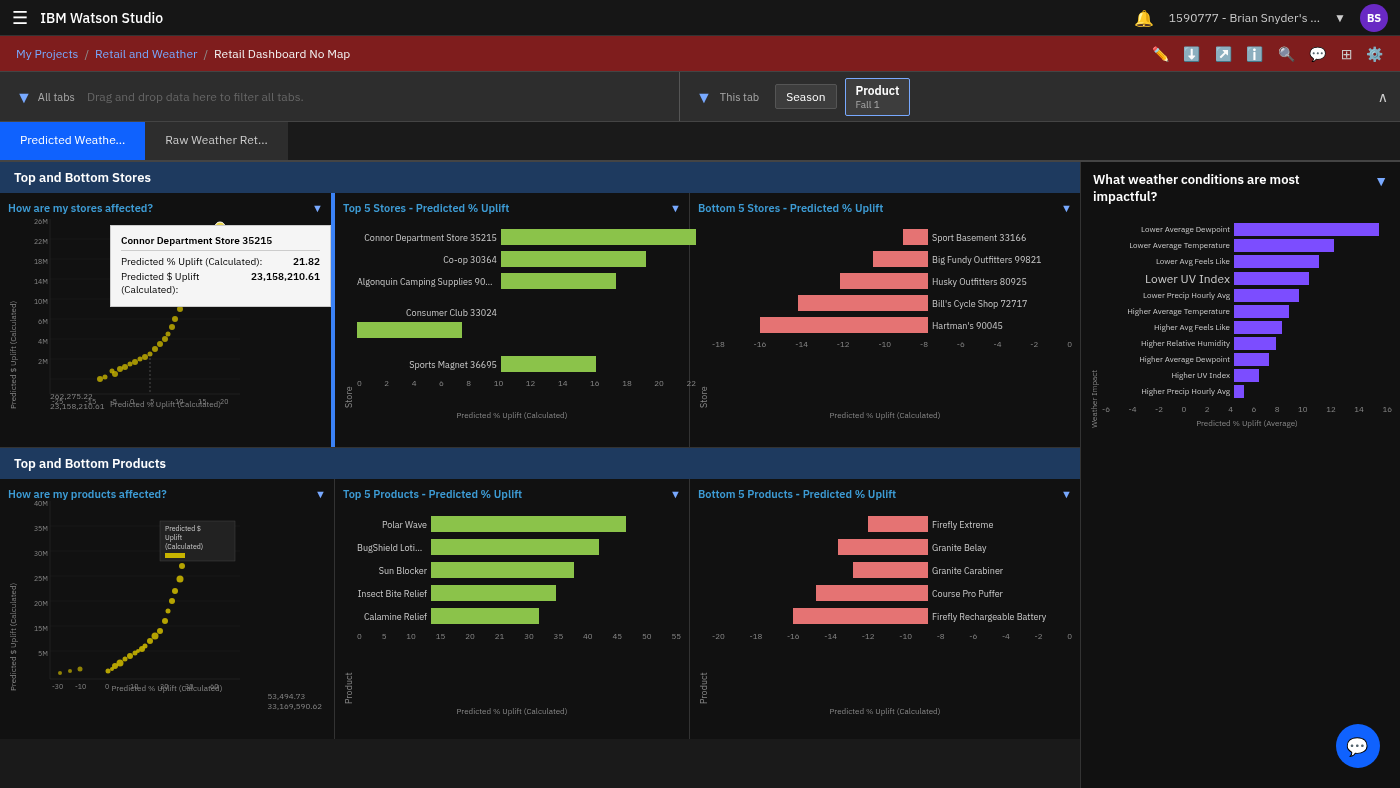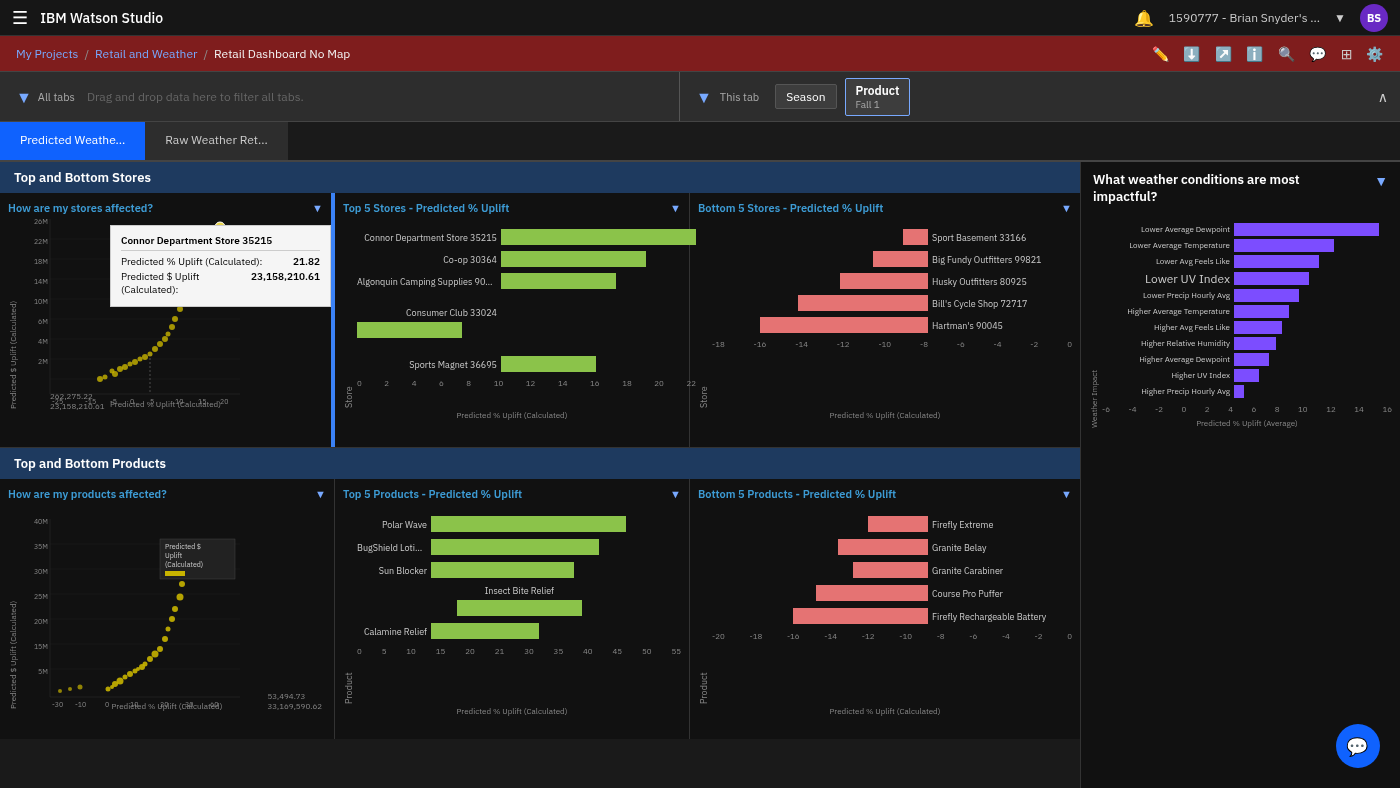--- a/index.html
+++ b/index.html
@@ -277,21 +277,21 @@
       </div>
     </div>
 
     <div>
       <div style="background:#1e3a5f;padding:7px 14px;font-size:13px;font-weight:600;color:#fff;">
         <span>Top and Bottom Products</span>
       </div>
       <div style="display:flex;background:#111;height:260px;">
 
         <div style="border-right:1px solid #333;padding:8px;width:335px;position:relative;">
-          <div style="color:#3d9bd4;font-size:11px;font-weight:600;margin-bottom:18px;display:flex;justify-content:space-between;">
+          <div style="color:#3d9bd4;font-size:11px;font-weight:600;margin-bottom:0;display:flex;justify-content:space-between;">
             <span>How are my products affected?</span>
             <span style="color:#78a9ff;cursor:pointer;">▼</span>
           </div>
           <div style="display:flex;height:190px;">
             <div style="writing-mode:vertical-rl;transform:rotate(180deg);color:#888;font-size:8px;white-space:nowrap;margin-right:2px;display:flex;align-items:center;">Predicted $ Uplift (Calculated)</div>
             <svg width="230" height="190">
               <line x1="30" y1="0" x2="30" y2="178" stroke="#333" stroke-width="0.5"></line>
               <line x1="30" y1="178" x2="220" y2="178" stroke="#333" stroke-width="0.5"></line>
               <line x1="30" y1="25" x2="220" y2="25" stroke="#222" stroke-width="0.5"></line>
               <line x1="30" y1="50" x2="220" y2="50" stroke="#222" stroke-width="0.5"></line>
@@ -373,21 +373,21 @@
                 <div style="height:16px;background:#8bc34a;width:195px;"></div>
               </div>
               <div style="display:flex;align-items:center;margin:7px 0;gap:4px;">
                 <span style="font-size:9px;color:#ccc;width:70px;text-align:right;white-space:nowrap;overflow:hidden;text-overflow:ellipsis;">BugShield Lotion Lite</span>
                 <div style="height:16px;background:#8bc34a;width:168px;"></div>
               </div>
               <div style="display:flex;align-items:center;margin:7px 0;gap:4px;">
                 <span style="font-size:9px;color:#ccc;width:70px;text-align:right;white-space:nowrap;">Sun Blocker</span>
                 <div style="height:16px;background:#8bc34a;width:143px;"></div>
               </div>
-              <div style="display:flex;align-items:center;margin:7px 0;gap:4px;flex-direction:column;">
+              <div style="display:flex;align-items:center;margin:7px 0;gap:4px;">
                 <span style="font-size:9px;color:#ccc;width:70px;text-align:right;white-space:nowrap;overflow:hidden;text-overflow:ellipsis;">Insect Bite Relief</span>
                 <div style="height:16px;background:#8bc34a;width:125px;"></div>
               </div>
               <div style="display:flex;align-items:center;margin:7px 0;gap:4px;">
                 <span style="font-size:9px;color:#ccc;width:70px;text-align:right;white-space:nowrap;overflow:hidden;text-overflow:ellipsis;">Calamine Relief</span>
                 <div style="height:16px;background:#8bc34a;width:108px;"></div>
               </div>
               <div style="display:flex;justify-content:space-between;margin-top:6px;color:#888;font-size:8px;">
                 <span>0</span>
                   <span>5</span>

